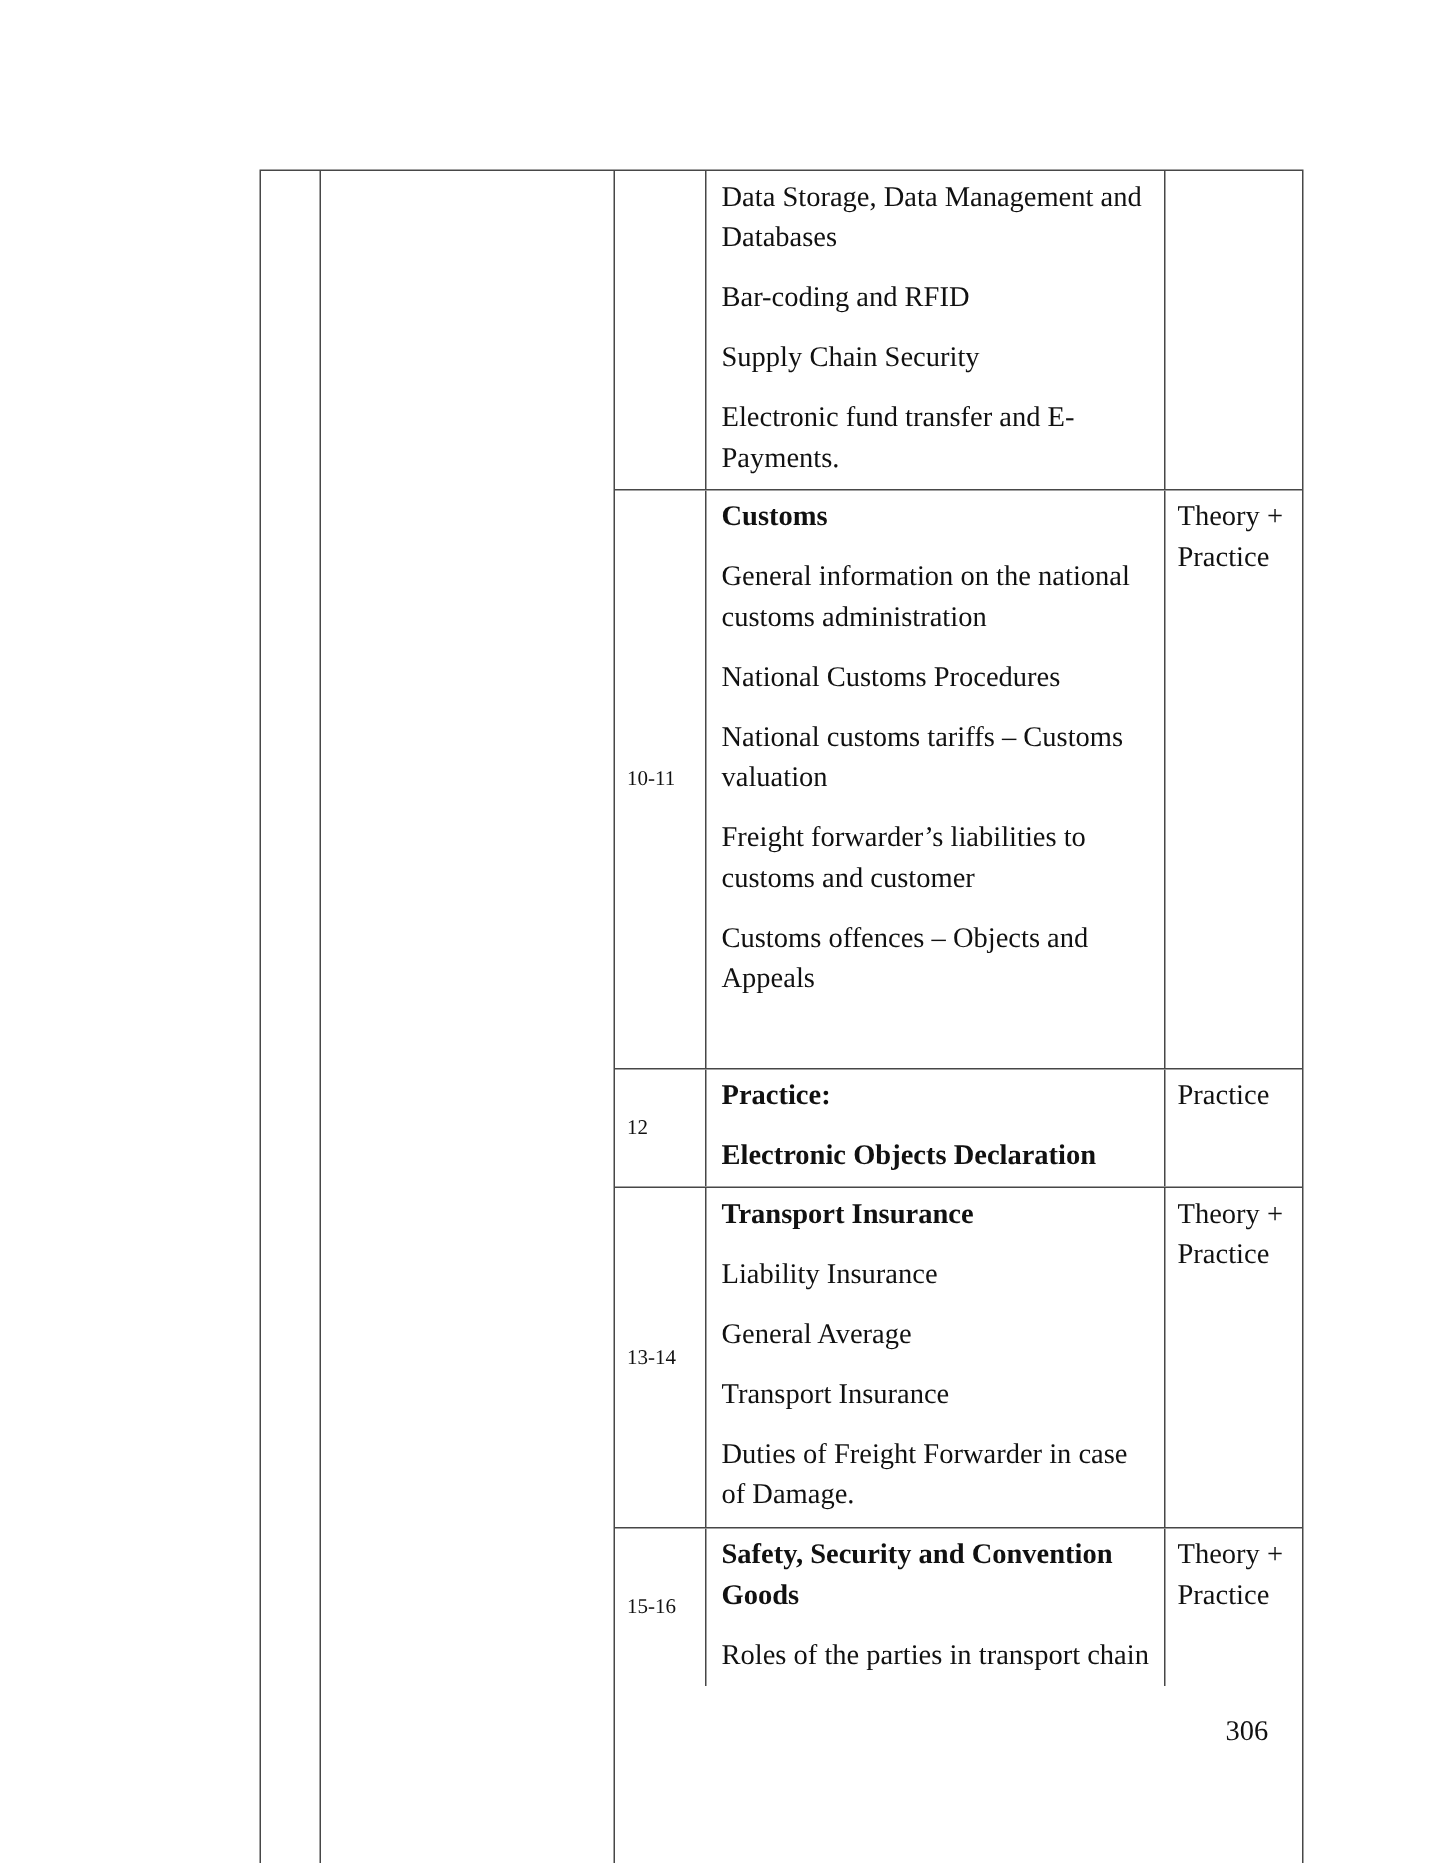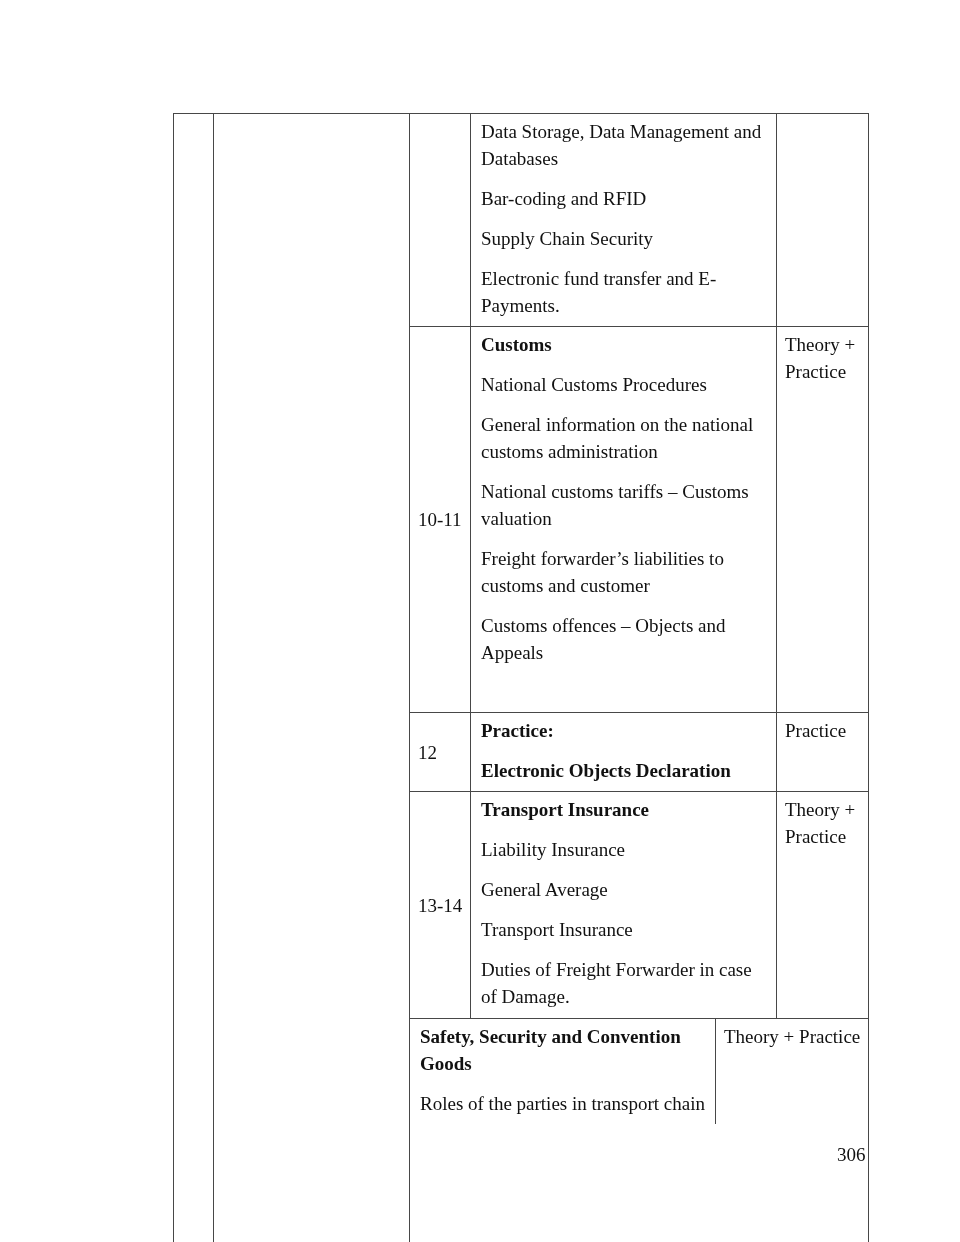--- a/index.html
+++ b/index.html
@@ -29,21 +29,21 @@
   .srow:nth-child(2) { height: 386px; }
   .srow:nth-child(3) { height: 79px; }
   .srow:nth-child(4) { height: 227px; }
   .srow:nth-child(5) { height: 106px; }
 
   .week {
     width: 61px;
     border-right: 1.5px solid #474747;
     display: flex; align-items: center;
     padding-left: 8px;
-    font-size: 19px; line-height: 27px;
+    font-size: 14px; line-height: 27px;
   }
   .topics {
     width: 306px;
     border-right: 1.5px solid #474747;
     padding: 4px 6px 0 10px;
     overflow: hidden;
   }
   .stype {
     flex: 1;
     padding: 4px 4px 0 8px;
@@ -52,21 +52,21 @@
   .topics p, .stype p {
     font-size: 19px;
     line-height: 27px;
     margin: 0 0 13px 0;
   }
   p.b { font-weight: bold; }
 
   .page-number {
     position: absolute;
     left: 817px; top: 1141px;
-    font-size: 19px; line-height: 27px; margin-left: 20px;
+    font-size: 19px; line-height: 27px;
   }
 </style>
 </head>
 <body>
 
 <div class="page">
 
   <div class="doc-table">
     <div class="colA"></div>
     <div class="colB"></div>
@@ -78,22 +78,22 @@
             <p>Bar-coding and RFID</p>
             <p>Supply Chain Security</p>
             <p>Electronic fund transfer and E-Payments.</p>
           </div>
           <div class="stype"></div>
         </div>
         <div class="srow">
           <div class="week">10-11</div>
           <div class="topics">
             <p class="b">Customs</p>
+            <p>General information on the national customs administration</p>
             <p>National Customs Procedures</p>
-            <p>General information on the national customs administration</p>
             <p>National customs tariffs – Customs valuation</p>
             <p>Freight forwarder’s liabilities to customs and customer</p>
             <p>Customs offences – Objects and Appeals</p>
           </div>
           <div class="stype">
             <p>Theory + Practice</p>
           </div>
         </div>
         <div class="srow">
           <div class="week">12</div>
@@ -112,20 +112,21 @@
             <p>Liability Insurance</p>
             <p>General Average</p>
             <p>Transport Insurance</p>
             <p>Duties of Freight Forwarder in case of Damage.</p>
           </div>
           <div class="stype">
             <p>Theory + Practice</p>
           </div>
         </div>
         <div class="srow">
+          <div class="week">15-16</div>
           <div class="topics">
             <p class="b">Safety, Security and Convention Goods</p>
             <p>Roles of the parties in transport chain</p>
           </div>
           <div class="stype">
             <p>Theory + Practice</p>
           </div>
         </div>
       </div>
   </div>

